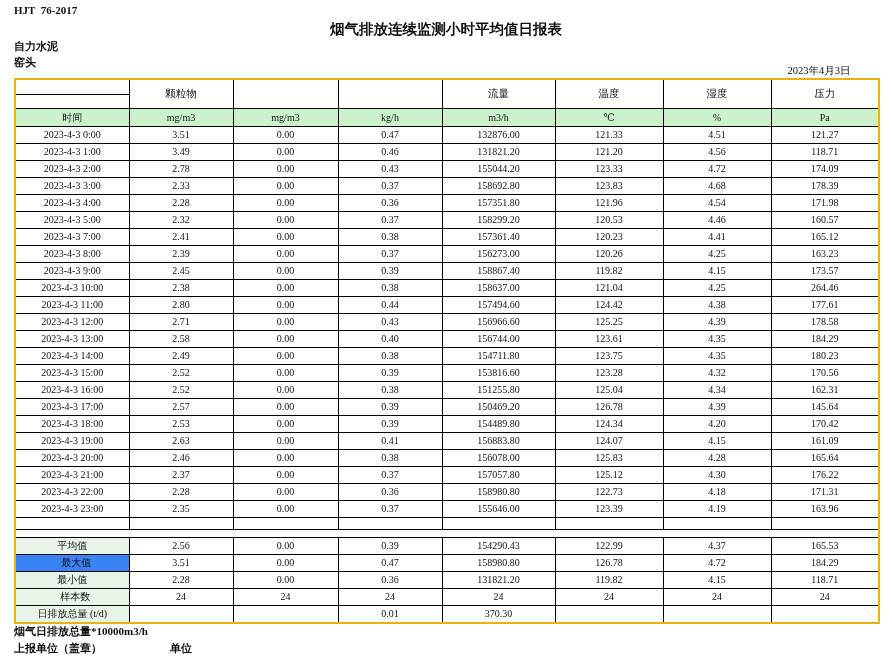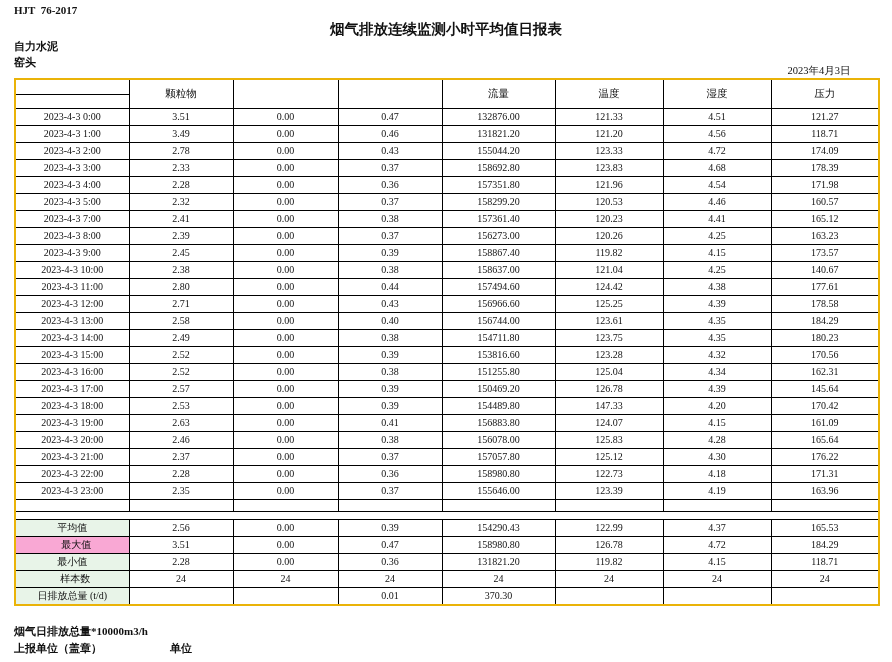--- a/index.html
+++ b/index.html
@@ -62,20 +62,30 @@
         <div class="split-bottom"></div>
       </td>
       <td>颗粒物</td>
       <td></td>
       <td></td>
       <td>流量</td>
       <td>温度</td>
       <td>湿度</td>
       <td>压力</td>
     </tr>
+    <tr class="units-row">
+      <td style="background: rgb(204, 242, 204);">时间</td>
+      <td style="background: rgb(204, 242, 204);">mg/m3</td>
+      <td style="background: rgb(204, 242, 204);">mg/m3</td>
+      <td style="background: rgb(204, 242, 204);">kg/h</td>
+      <td style="background: rgb(204, 242, 204);">m3/h</td>
+      <td style="background: rgb(204, 242, 204);">℃</td>
+      <td style="background: rgb(204, 242, 204);">%</td>
+      <td style="background: rgb(204, 242, 204);">Pa</td>
+    </tr>
   </tbody>
   <tbody id="hour-rows">
       <tr>
         <td>2023-4-3 0:00</td>
         <td>3.51</td>
         <td>0.00</td>
         <td>0.47</td>
         <td>132876.00</td>
         <td>121.33</td>
         <td>4.51</td>
@@ -162,21 +172,21 @@
         <td>173.57</td>
       </tr>
       <tr>
         <td>2023-4-3 10:00</td>
         <td>2.38</td>
         <td>0.00</td>
         <td>0.38</td>
         <td>158637.00</td>
         <td>121.04</td>
         <td>4.25</td>
-        <td>140.67</td>
+        <td>264.46</td>
       </tr>
       <tr>
         <td>2023-4-3 11:00</td>
         <td>2.80</td>
         <td>0.00</td>
         <td>0.44</td>
         <td>157494.60</td>
         <td>124.42</td>
         <td>4.38</td>
         <td>177.61</td>
@@ -240,21 +250,21 @@
         <td>126.78</td>
         <td>4.39</td>
         <td>145.64</td>
       </tr>
       <tr>
         <td>2023-4-3 18:00</td>
         <td>2.53</td>
         <td>0.00</td>
         <td>0.39</td>
         <td>154489.80</td>
-        <td>147.33</td>
+        <td>124.34</td>
         <td>4.20</td>
         <td>170.42</td>
       </tr>
       <tr>
         <td>2023-4-3 19:00</td>
         <td>2.63</td>
         <td>0.00</td>
         <td>0.41</td>
         <td>156883.80</td>
         <td>124.07</td>
@@ -329,21 +339,21 @@
         <td class="summary-label" style="background: rgb(232, 244, 232);">平均值</td>
         <td>2.56</td>
         <td>0.00</td>
         <td>0.39</td>
         <td>154290.43</td>
         <td>122.99</td>
         <td>4.37</td>
         <td>165.53</td>
       </tr>
       <tr>
-        <td class="summary-label" style="background: #f9a8d4; padding-left: 8px;">最大值</td>
+        <td class="summary-label" style="background: #3b82f6; padding-left: 8px;">最大值</td>
         <td>3.51</td>
         <td>0.00</td>
         <td>0.47</td>
         <td>158980.80</td>
         <td>126.78</td>
         <td>4.72</td>
         <td>184.29</td>
       </tr>
       <tr>
         <td class="summary-label" style="background: rgb(232, 244, 232);">最小值</td>

